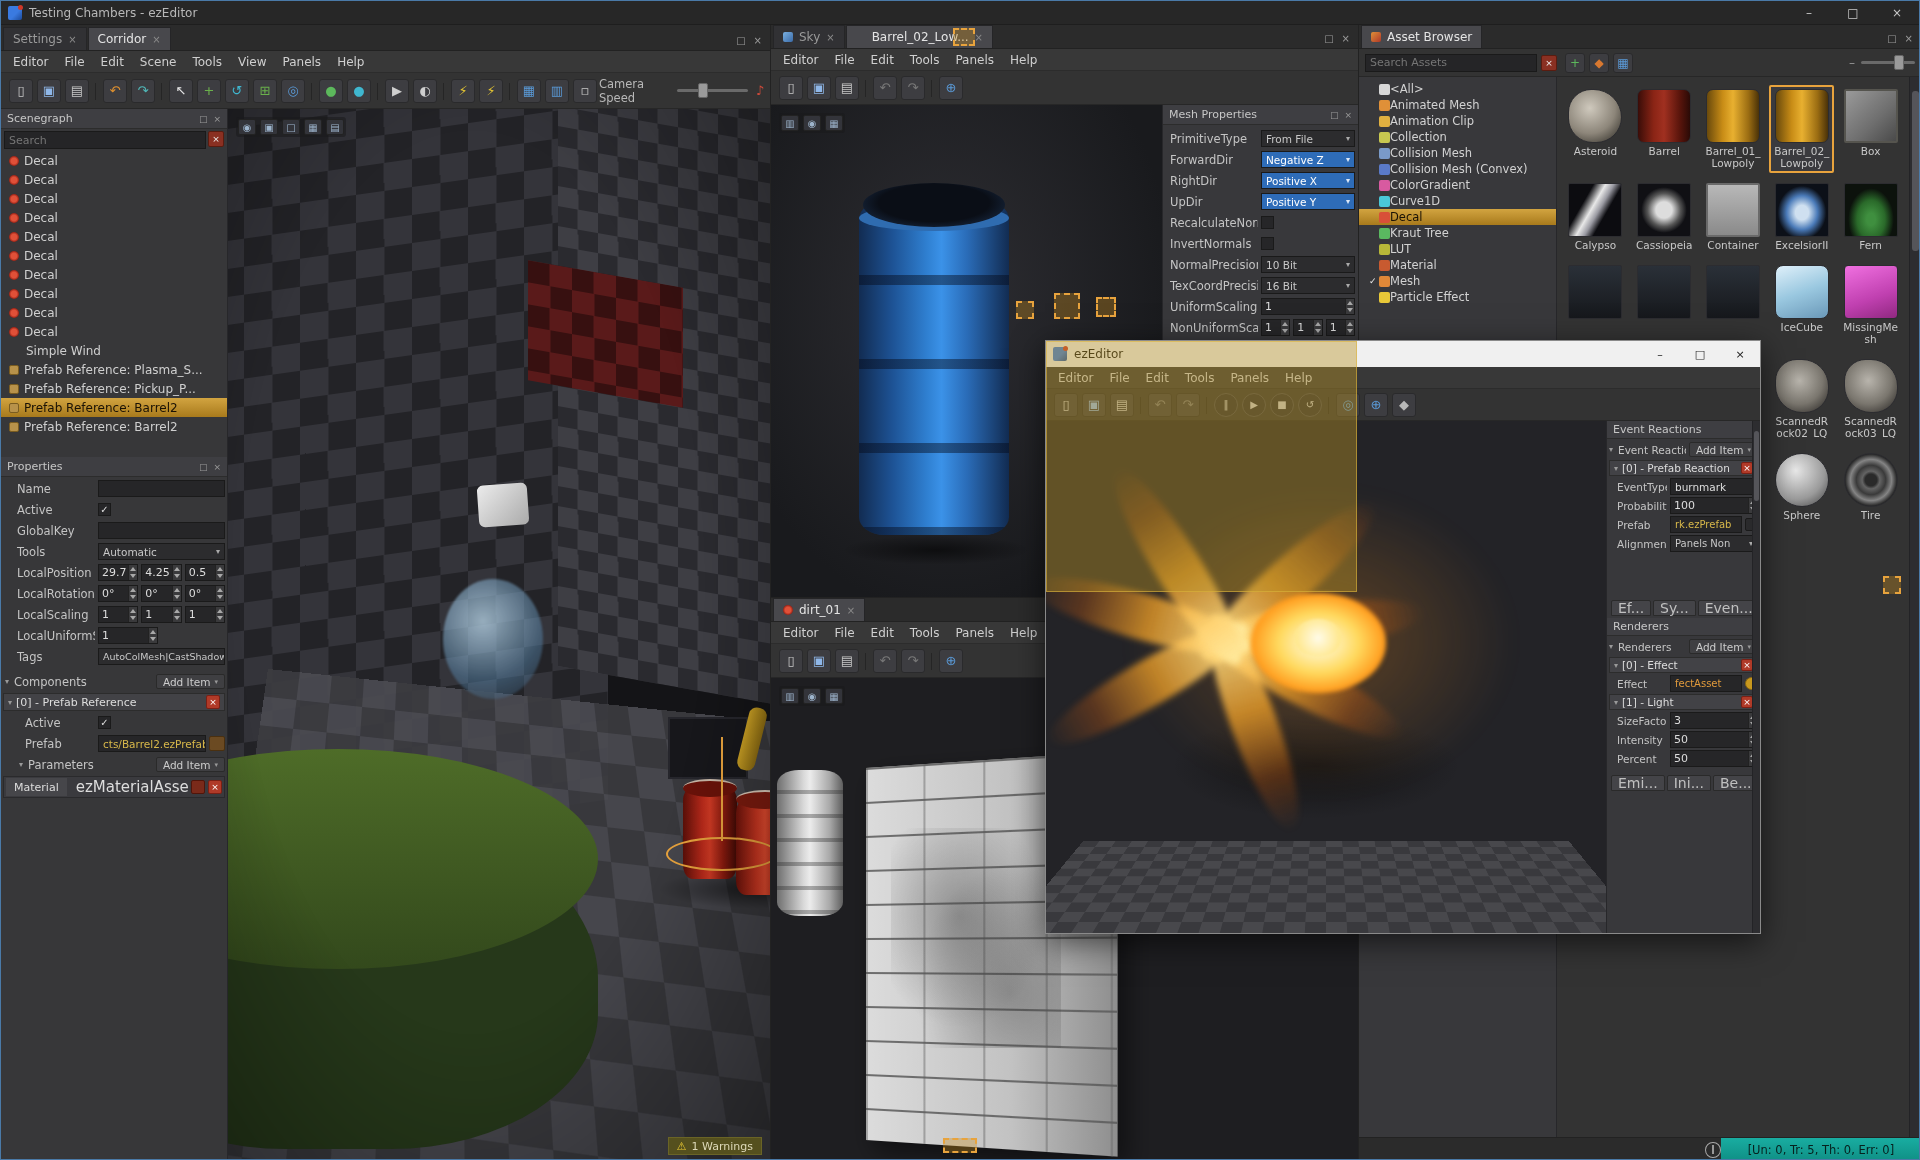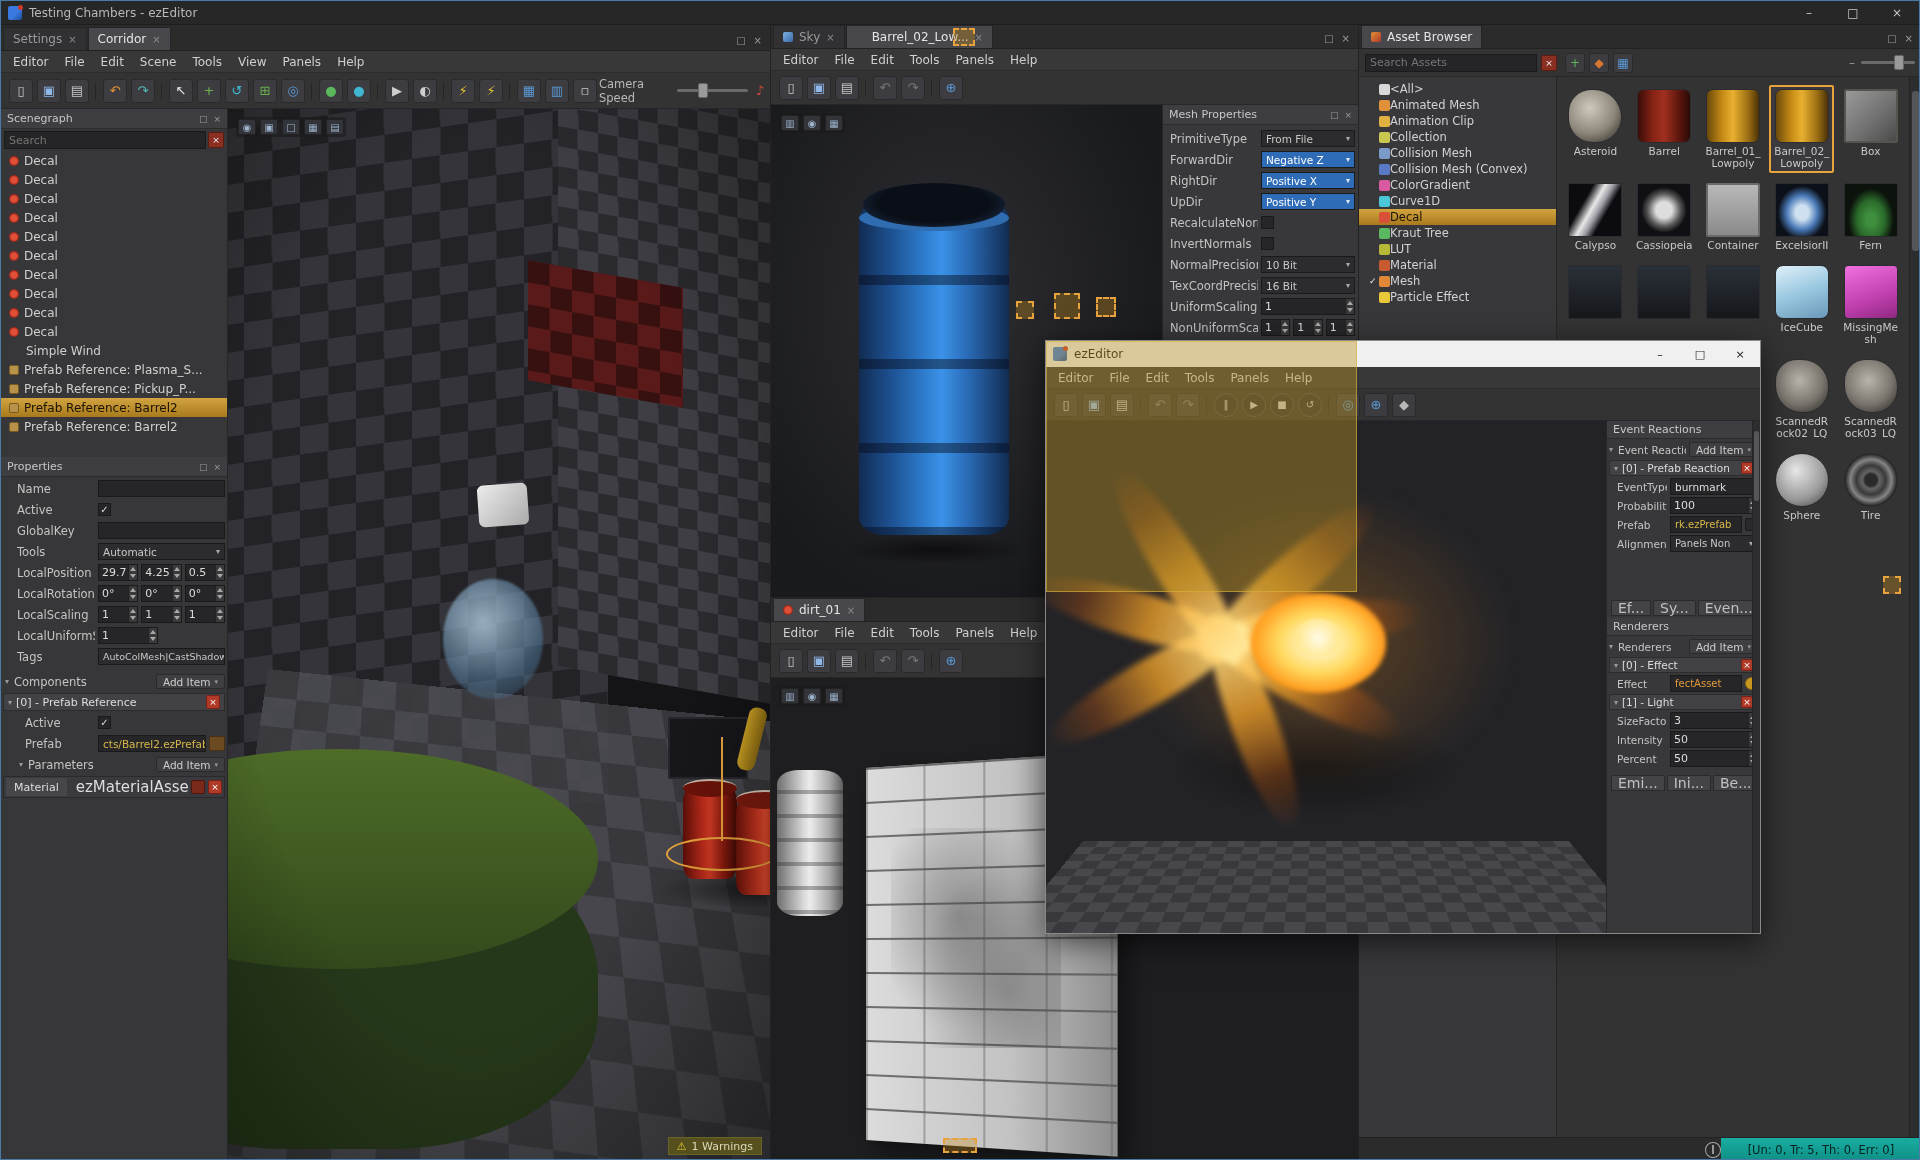--- a/index.html
+++ b/index.html
@@ -29,21 +29,21 @@
   .menu-item{padding:2px 8px;color:#cfcfcf;font-size:12px;white-space:nowrap}
   .toolbar{background:#333;display:flex;align-items:center;padding:0 6px;border-bottom:1px solid #272727}
   .toolbar.h36{height:36px}.toolbar.h34{height:34px}.toolbar.h32{height:32px}
   .ti{position:relative;width:24px;height:24px;margin:0 2px;background:#3d3d41;border:1px solid #2a2a2c;border-radius:3px;display:flex;align-items:center;justify-content:center;font-size:13px;color:#c8c8c8;flex:none}
   .ti.circ{border-radius:50%;background:#2e2e31;border-color:#4a4a4e;font-size:10px}
   .ti.sep{margin-right:12px}
   .ti.sep::after{content:"";position:absolute;right:-8px;top:3px;height:17px;width:1px;background:#252525}
   .panel-hdr{height:20px;background:#3e3e42;display:flex;align-items:center;padding:0 6px;color:#c6c6c6;font-size:11px;border-bottom:1px solid #2c2c2c}
   .panel-hdr .hico{margin-left:auto;display:flex;gap:6px;color:#9a9a9a;font-size:9px}
 
-  .searchrow{height:22px;display:flex;align-items:center;padding:2px 3px;gap:2px}
+  .searchrow{height:22px;display:flex;padding:2px 3px;gap:2px}
   .searchrow input{flex:1;height:18px;background:#252527;border:1px solid #1a1a1a;color:#ccc;font-size:11px;padding:0 4px;font-family:inherit}
   .xred{width:16px;height:16px;background:#8a3022;border:1px solid #5a1c10;color:#eee;font-size:9px;display:flex;align-items:center;justify-content:center;border-radius:2px;flex:none}
 
   
   .tree{overflow:hidden}
   .trow{display:flex;align-items:center;gap:5px;height:19px;padding:0 4px 0 8px;color:#cfcfcf;font-size:12px;white-space:nowrap;overflow:hidden}
   .trow.selected{background:linear-gradient(180deg,#d2a440,#a87a1c);color:#1a1205}
   .tico{width:10px;height:10px;border-radius:2px;flex:none}
   .tico.decal{background:radial-gradient(circle,#e05038 40%,#8a1a10 75%);border-radius:50%}
   .tico.wind{background:none;color:#9ab4be;font-size:11px;width:12px;height:14px;line-height:14px}

